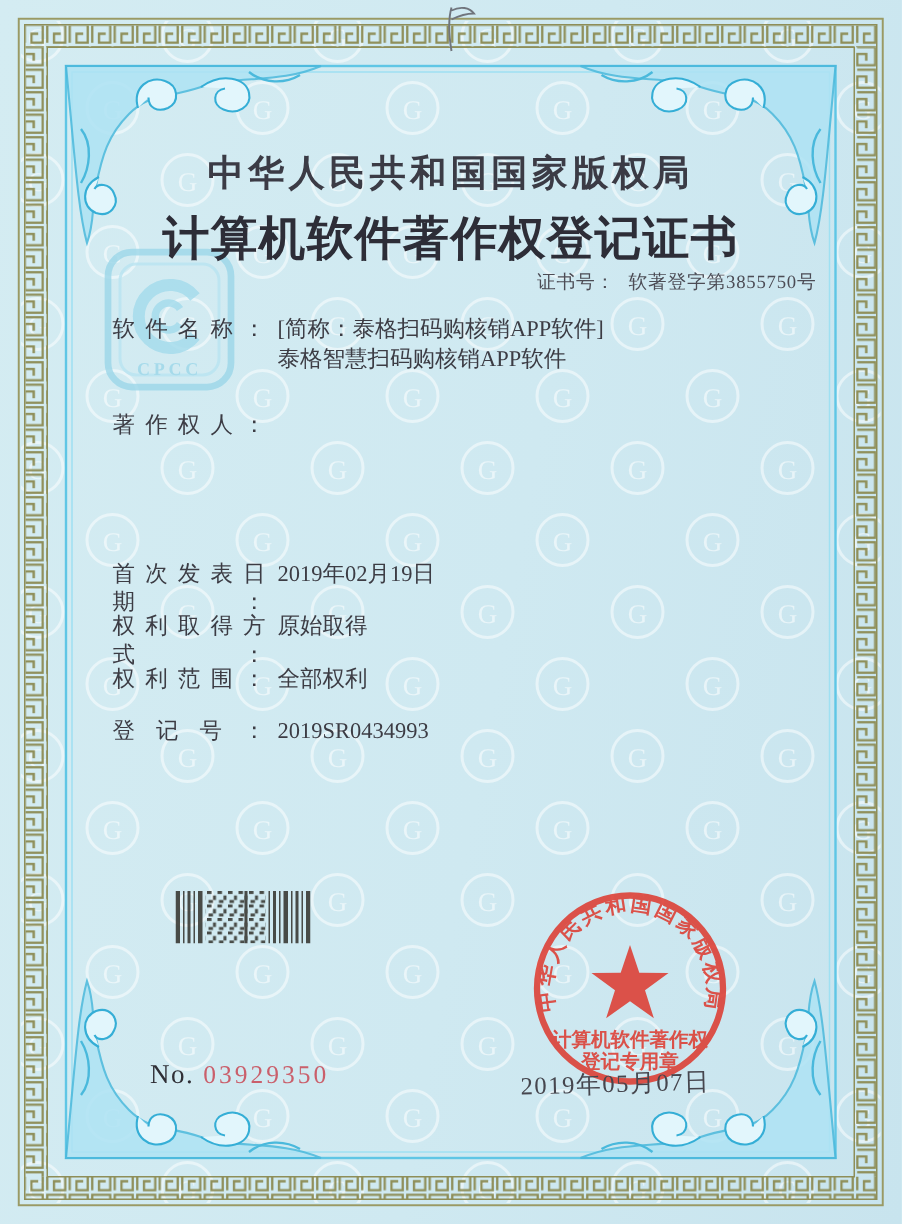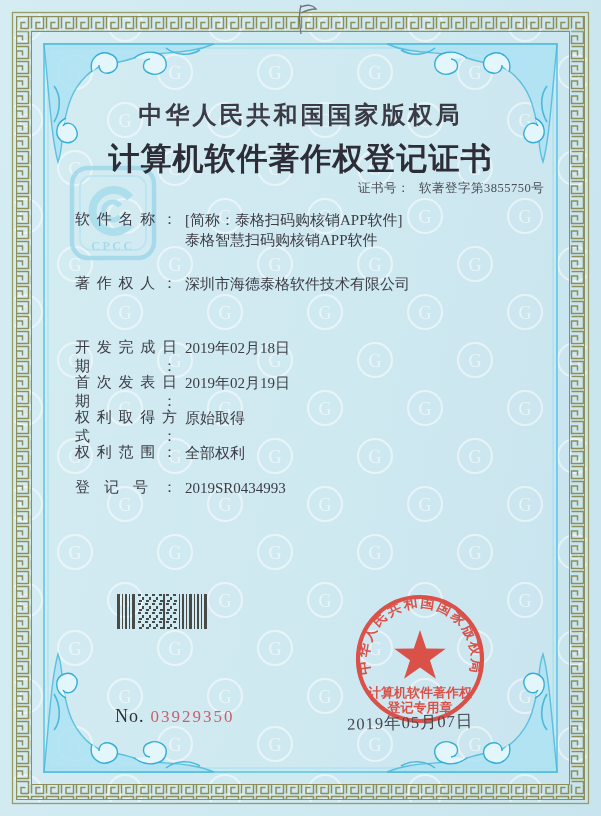--- a/index.html
+++ b/index.html
@@ -40,21 +40,21 @@
   .fvals{flex:1;}
   .fvals > div{line-height:20px;}
   .statement{
     position:absolute;left:73px;top:512px;width:478px;margin:0;
     font-size:15px;line-height:35px;color:#3c3c44;
     text-indent:2em;text-align:justify;font-weight:500;
   }
   .barcode{position:absolute;left:117px;top:594px;z-index:3;}
   .serial{
     position:absolute;left:100px;top:706px;z-index:3;
-    font-size:18px;color:#2f2f36;letter-spacing:1px;margin-left:15px;
+    font-size:18px;color:#2f2f36;letter-spacing:1px;
   }
   .serial-num{color:#ca5f6b;letter-spacing:2px;font-size:17px;margin-left:6px;}
   .seal{position:absolute;left:352px;top:591px;z-index:4;}
   .issue-date{
     position:absolute;left:347px;top:712px;z-index:5;
     font-size:16.5px;color:#46464e;letter-spacing:1px;
     transform:rotate(-1.5deg);font-weight:500;
   }
 </style>
 </head>
@@ -141,31 +141,22 @@
     <div class="field" style="top:210px">
       <span class="flabel">软件名称：</span>
       <div class="fvals">
         <div>[简称：泰格扫码购核销APP软件]</div>
         <div>泰格智慧扫码购核销APP软件</div>
       </div>
     </div>
 
     <div class="field" style="top:274px">
       <span class="flabel">著作权人：</span>
-      <div class="fvals">
-          <div>深圳市海德泰格软件技术有限公司</div>
-        </div>
-    </div>
-
-    <div class="field" style="top:338px">
-      <span class="flabel">开发完成日期：</span>
-      <div class="fvals">
-          <div>2019年02月18日</div>
-        </div>
-    </div>
+    </div>
+
 
     <div class="field" style="top:373px">
       <span class="flabel">首次发表日期：</span>
       <div class="fvals">
           <div>2019年02月19日</div>
         </div>
     </div>
 
     <div class="field" style="top:408px">
       <span class="flabel">权利取得方式：</span>

